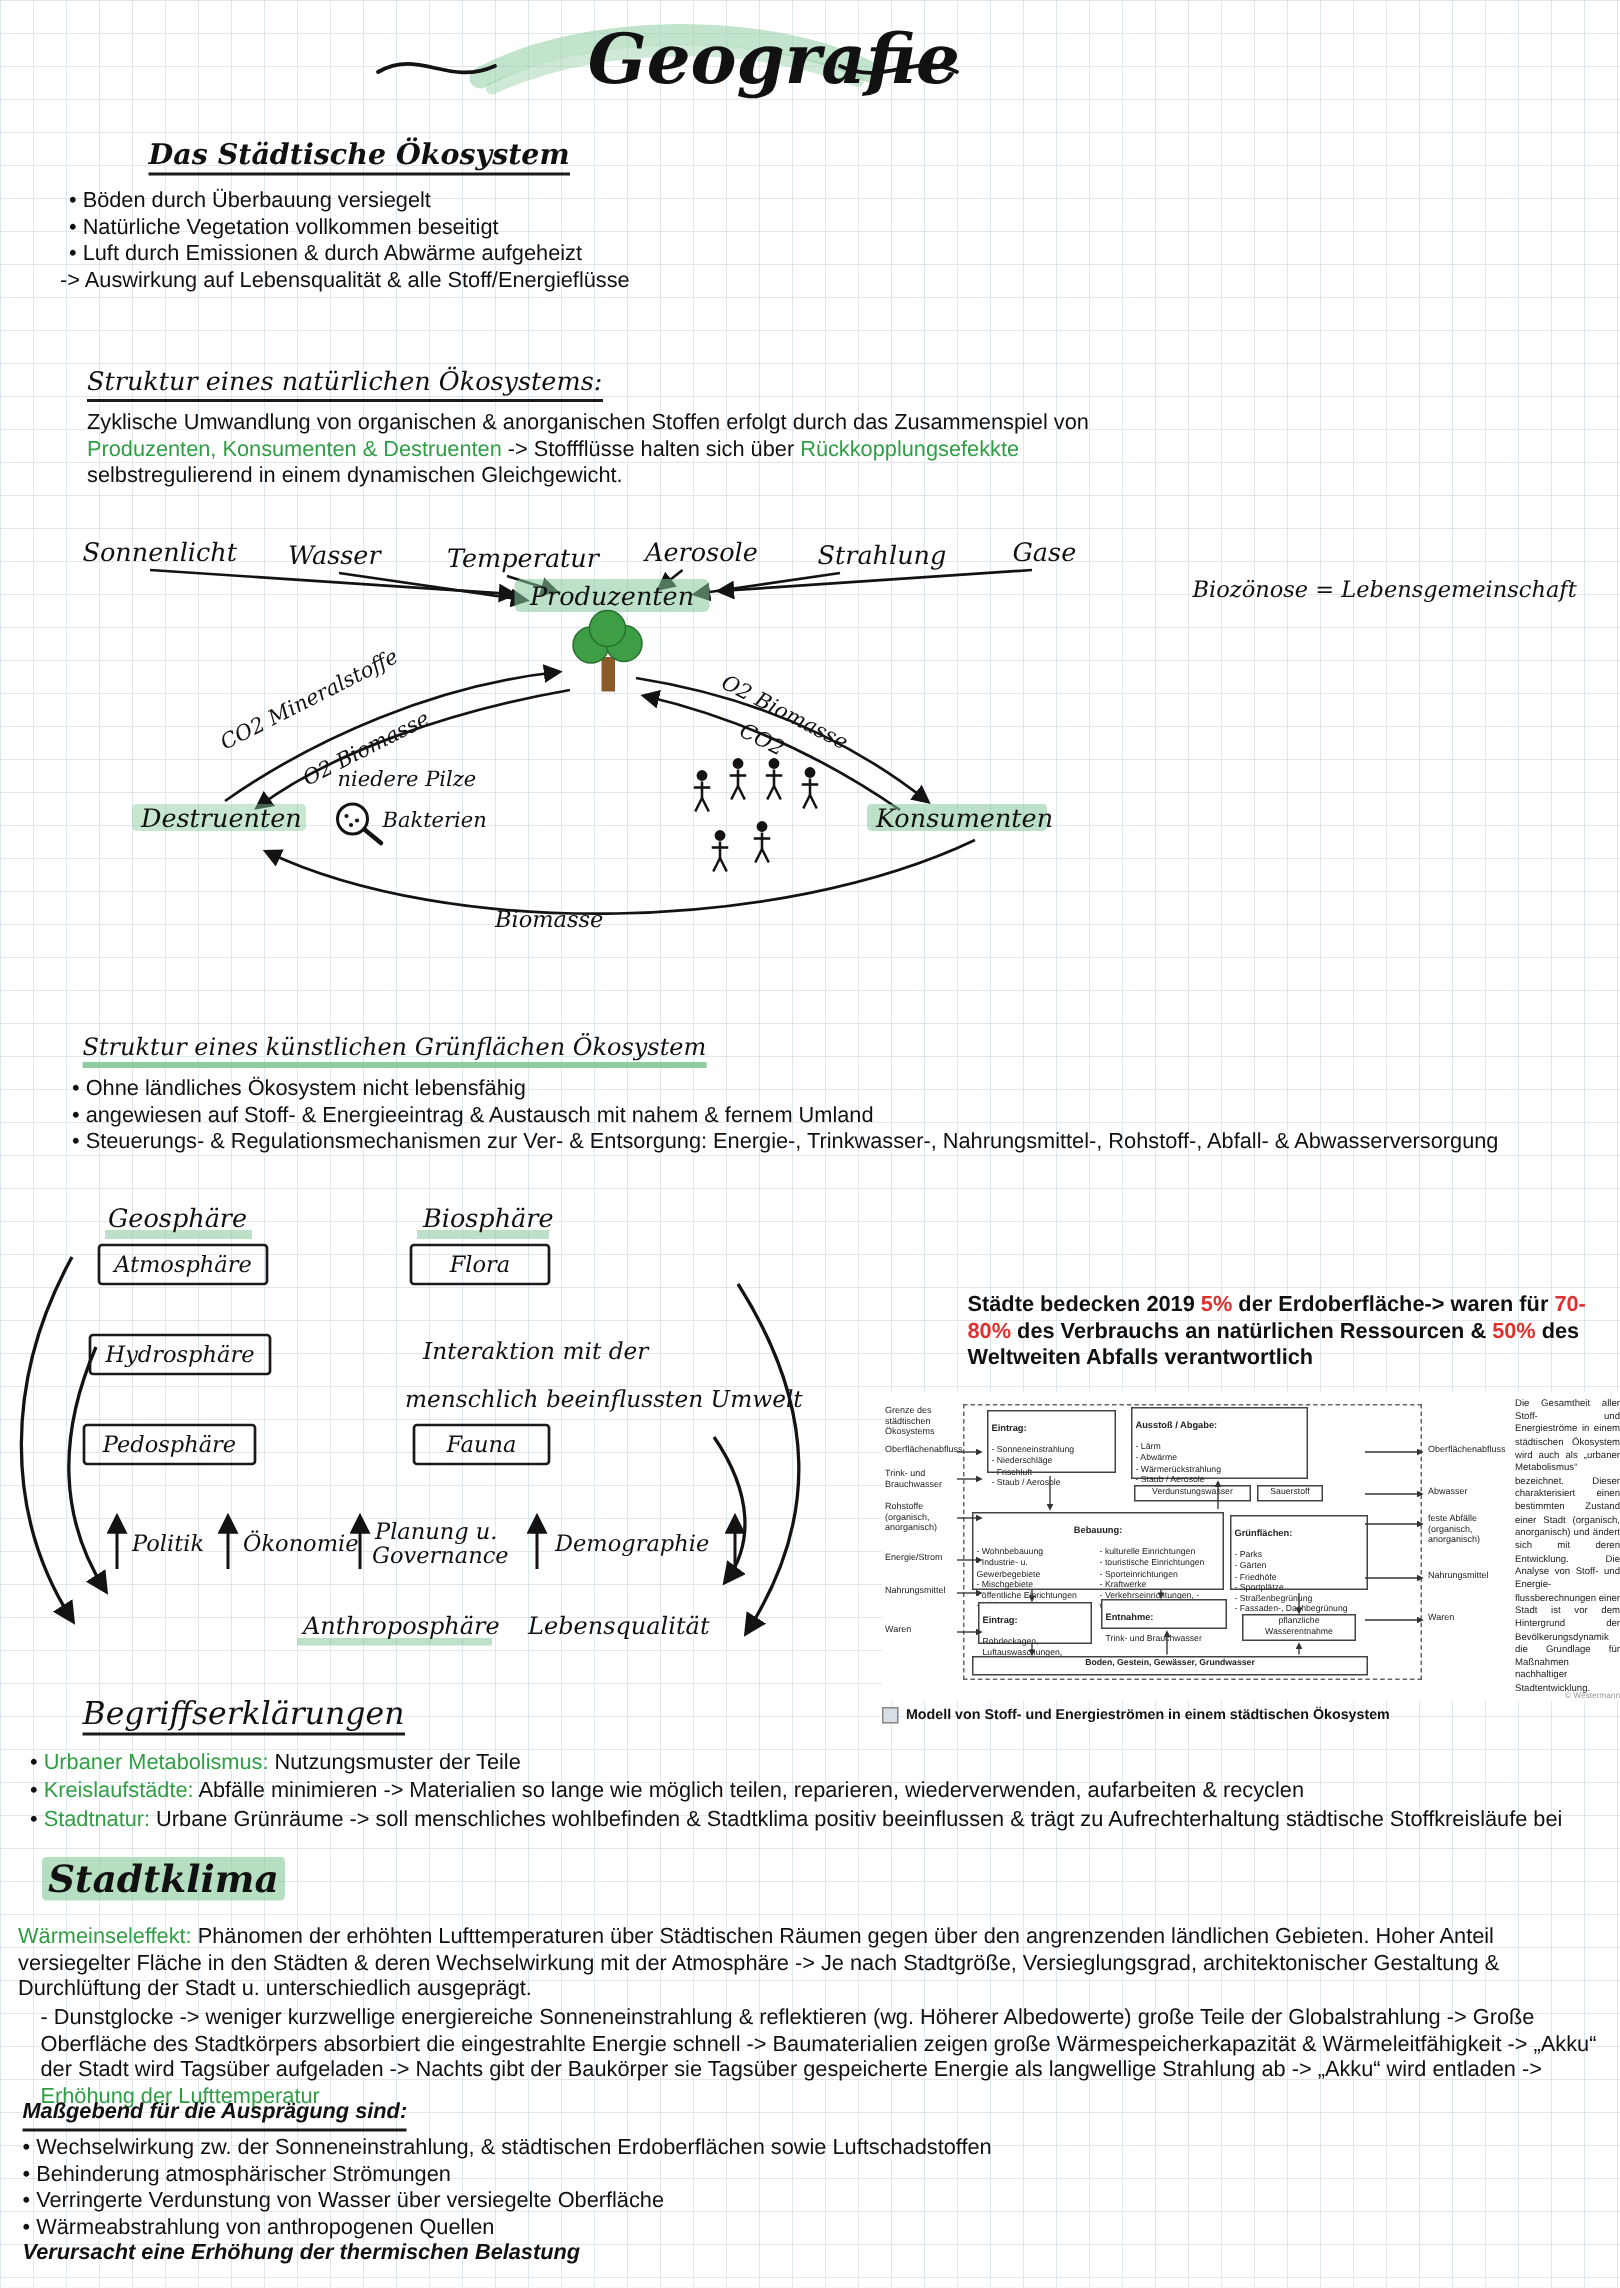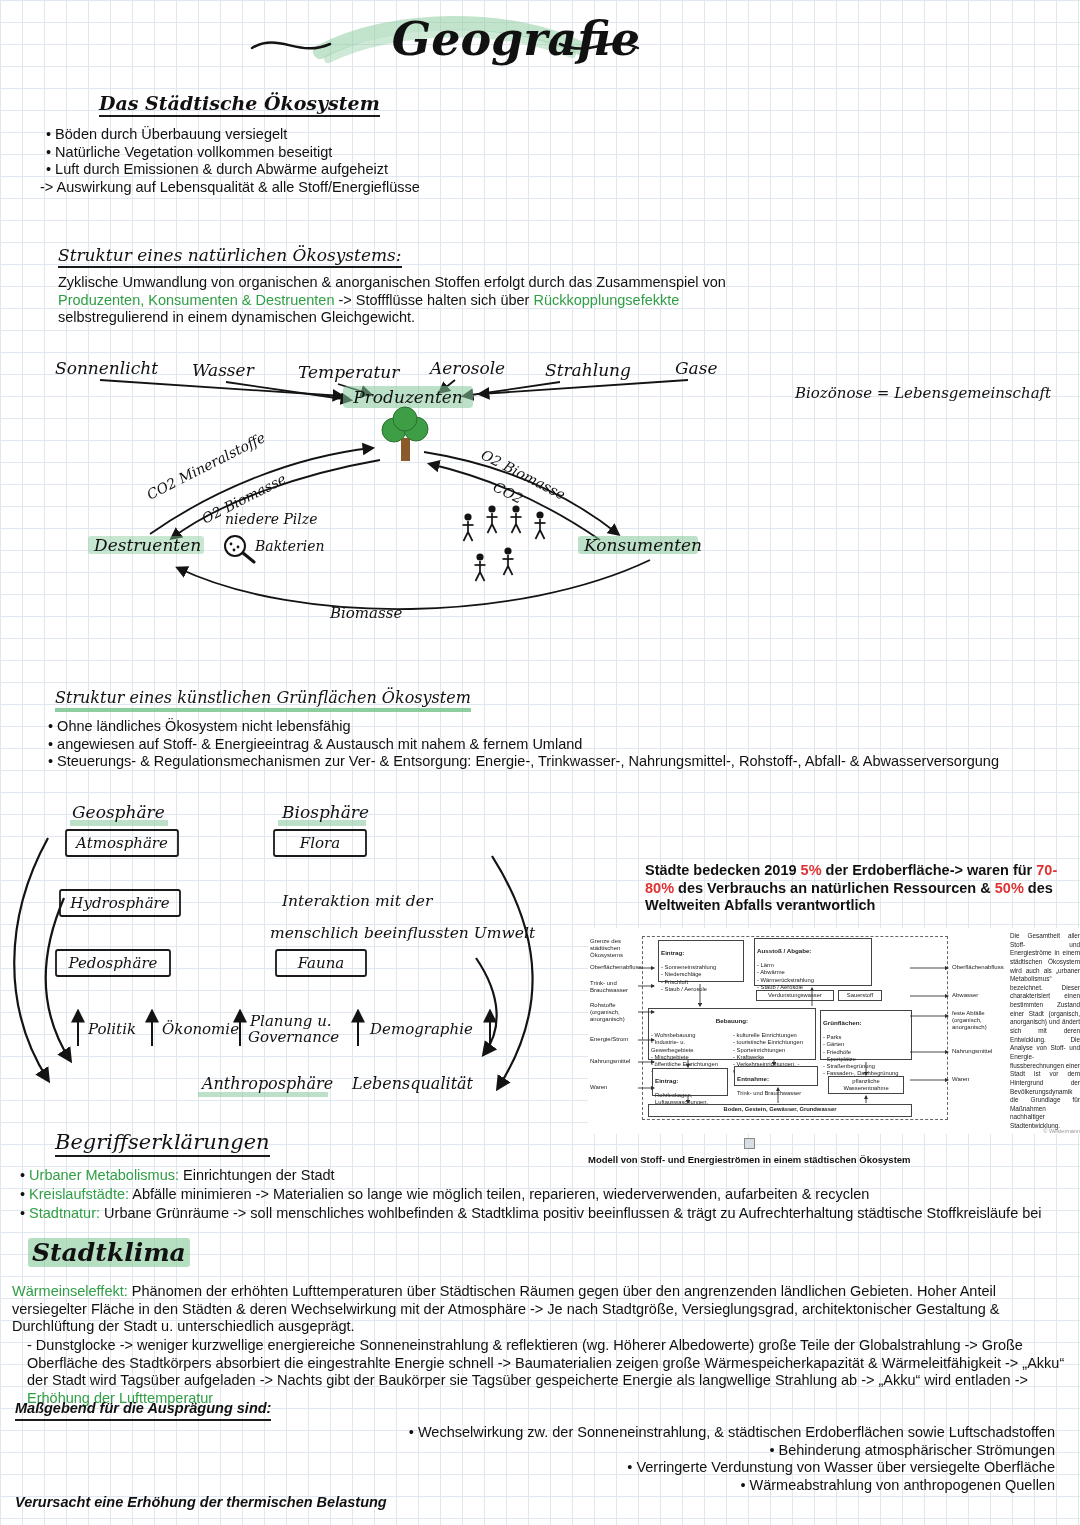--- a/index.html
+++ b/index.html
@@ -27,21 +27,21 @@
   svg { display: block; }
 
   
   .figure { position: absolute; left: 588px; top: 928px; width: 492px; height: 206px; background: #fff; }
   .fg-box { position: absolute; border: 1px solid #444; background: #fff; font: 5.8px/1.25 "Liberation Sans", sans-serif; padding: 1px 2px; white-space: pre-line; color: #222; }
   .fg-box b { display: block; font-size: 6.2px; }
   .fg-label { position: absolute; font: 6px/1.2 "Liberation Sans", sans-serif; white-space: pre-line; color: #222; }
   .fg-border { position: absolute; left: 54px; top: 8px; width: 306px; height: 184px; border: 1px dashed #666; }
   .fg-side { position: absolute; right: 0; top: 4px; width: 70px; font: 6.4px/1.35 "Liberation Sans", sans-serif; text-align: justify; color: #222; }
   .fg-credit { position: absolute; right: 0; bottom: 0; font: 5.5px "Liberation Sans", sans-serif; color: #999; }
-  .caption { position: absolute; left: 588px; top: 1138px; display: flex; align-items: center; gap: 5px; flex-direction: column; }
+  .caption { position: absolute; left: 588px; top: 1138px; display: flex; align-items: center; gap: 5px; }
   .caption .cap-icon { width: 11px; height: 11px; border: 1px solid #888; background: #d8dee6; }
   .caption .cap-text { font: bold 9.5px "Liberation Sans", sans-serif; color: #111; }
   .cols { display: flex; gap: 4px; }
 </style>
 </head>
 <body>
 
 <div class="page">
 
   <div class="abs" style="left:250px; top:4px; width:390px; height:82px;">
@@ -337,21 +337,21 @@
 
   <div class="caption">
     <span class="cap-icon"></span>
     <span class="cap-text">Modell von Stoff- und Energieströmen in einem städtischen Ökosystem</span>
   </div>
 
   <div class="abs hand u" style="left:55px; top:1130px; font-size:21px;">Begriffserklärungen</div>
   <div class="abs body" style="left:20px; top:1166px; width:1050px; line-height:19px;">
     <div>
       <span>•</span>
-      <span class="green">Urbaner Metabolismus:</span><span> Einrichtungen der Stadt</span>
+      <span class="green">Urbaner Metabolismus:</span><span> Nutzungsmuster der Teile</span>
     </div>
     <div>
       <span>•</span>
       <span class="green">Kreislaufstädte:</span><span> Abfälle minimieren -&gt; Materialien so lange wie möglich teilen, reparieren, wiederverwenden, aufarbeiten &amp; recyclen</span>
     </div>
     <div>
       <span>•</span>
       <span class="green">Stadtnatur:</span><span> Urbane Grünräume -&gt; soll menschliches wohlbefinden &amp; Stadtklima positiv beeinflussen &amp; trägt zu Aufrechterhaltung städtische Stoffkreisläufe bei</span>
     </div>
   </div>
@@ -361,21 +361,21 @@
   </div>
 
   <p class="abs body" style="left:12px; top:1283px; width:1058px;">
     <span class="green">Wärmeinseleffekt:</span><span> Phänomen der erhöhten Lufttemperaturen über Städtischen Räumen gegen über den angrenzenden ländlichen Gebieten. Hoher Anteil versiegelter Fläche in den Städten &amp; deren Wechselwirkung mit der Atmosphäre -&gt; Je nach Stadtgröße, Versieglungsgrad, architektonischer Gestaltung &amp; Durchlüftung der Stadt u. unterschiedlich ausgeprägt.</span>
   </p>
   <p class="abs body" style="left:27px; top:1337px; width:1058px;">
     <span>- Dunstglocke -&gt; weniger kurzwellige energiereiche Sonneneinstrahlung &amp; reflektieren (wg. Höherer Albedowerte) große Teile der Globalstrahlung -&gt; Große Oberfläche des Stadtkörpers absorbiert die eingestrahlte Energie schnell -&gt; Baumaterialien zeigen große Wärmespeicherkapazität &amp; Wärmeleitfähigkeit -&gt; „Akku“ der Stadt wird Tagsüber aufgeladen -&gt; Nachts gibt der Baukörper sie Tagsüber gespeicherte Energie als langwellige Strahlung ab -&gt; „Akku“ wird entladen -&gt; </span><span class="green">Erhöhung der Lufttemperatur</span>
   </p>
 
   <div class="abs body bold ital u" style="left:15px; top:1400px;">Maßgebend für die Ausprägung sind:</div>
-  <div class="abs body" style="left:15px; top:1424px; width:1040px;text-align:right;">
+  <div class="abs body" style="left:15px; top:1424px; width:1040px;">
     <div>• Wechselwirkung zw.  der Sonneneinstrahlung, &amp; städtischen Erdoberflächen sowie Luftschadstoffen</div>
     <div>• Behinderung atmosphärischer Strömungen</div>
     <div>• Verringerte Verdunstung von Wasser über versiegelte Oberfläche</div>
     <div>• Wärmeabstrahlung von anthropogenen Quellen</div>
   </div>
   <div class="abs body bold ital" style="left:15px; top:1494px;">Verursacht eine Erhöhung der thermischen Belastung</div>
 
 </div>
 
 </body></html>

